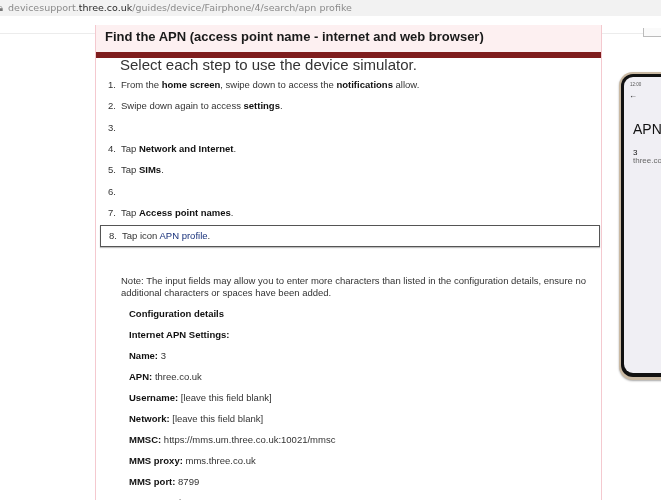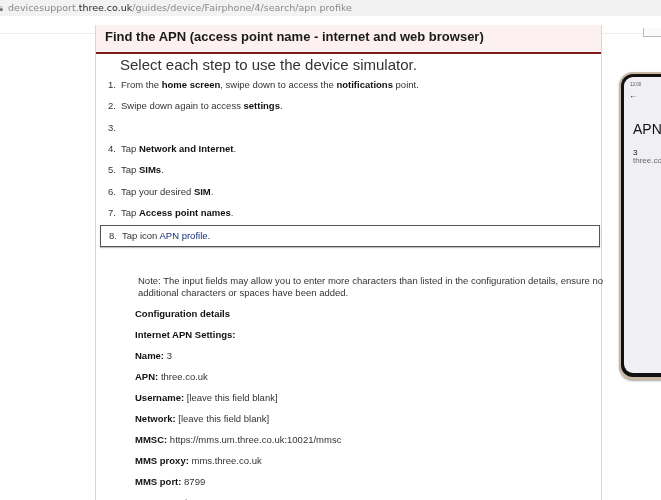--- a/index.html
+++ b/index.html
@@ -23,21 +23,21 @@
       position: absolute; left: 0; top: 33px; width: 661px; height: 1px; background: #ececec;
     }
     .panel {
       position: absolute; left: 95px; top: 25px; width: 505px; height: 480px;
       border-left: 1px solid #f4c9cf; border-right: 1px solid #f4c9cf;
       background: #ffffff;
     }
     .panel-header {
       position: absolute; left: 0; top: 0; width: 505px; height: 27px;
       background: #fdf0f1;
-      border-bottom: 2px solid #7f1d1d;
+      border-bottom: 6px solid #7f1d1d;
     }
     .panel-header h2 {
       margin: 0; position: absolute; left: 9px; top: 4px;
       font-size: 13px; font-weight: bold; color: #1a1a1a; white-space: nowrap;
     }
     .intro {
       position: absolute; left: 24px; top: 31px; font-size: 15px; color: #333;
     }
     .steps { position: absolute; left: 0; top: 50px; width: 505px; }
     .step {
@@ -49,22 +49,22 @@
     .step b { color: #111; margin-top: 36px; }
     .step.active {
       left: 4px; width: 498px; height: 20px;
       border: 1px solid #555; box-shadow: 0 1px 1px rgba(0,0,0,0.25);
       background: #fff;
     }
     .step.active .num { left: 8px; }
     .step.active .txt { left: 21px; }
     .step .link { color: #17307a; font-weight: normal; }
     .details { position: absolute; left: 25px; top: 250px; width: 470px; font-size: 9.5px; color:#333; }
-    .note { position: absolute; left: 0; top: 0; width: 475px; line-height: 12px; margin-left: 17px; }
-    .detail-line { position: absolute; left: 14px; white-space: nowrap; }
+    .note { position: absolute; left: 0; top: 0; width: 475px; line-height: 12px; }
+    .detail-line { position: absolute; left: 8px; white-space: nowrap; }
     .detail-line b { color: #111; }
     .phone {
       position: absolute; left: 619px; top: 72px; width: 80px; height: 308px;
       border-radius: 14px; background: #c9b9a3;
       box-shadow: 0 1px 2px rgba(0,0,0,0.35);
     }
     .phone-inner {
       position: absolute; left: 2px; top: 2px; right: 2px; bottom: 3px;
       border-radius: 12px; background: #111;
     }
@@ -94,40 +94,39 @@
 
 <div class="panel">
   <div class="panel-header">
     <h2>Find the APN (access point name - internet and web browser)</h2>
   </div>
   <div class="intro">Select each step to use the device simulator.</div>
 
   <div class="steps">
     <div class="step" style="top:0px">
       <span class="num">1.</span>
-      <span class="txt"><span>From the </span><b>home screen</b><span>, swipe down to access the </span><b>notifications</b><span> point.</span></span>
+      <span class="txt"><span>From the </span><b>home screen</b><span>, swipe down to access the </span><b>notifications</b><span> allow.</span></span>
     </div>
     <div class="step" style="top:21px">
       <span class="num">2.</span>
       <span class="txt"><span>Swipe down again to access </span><b>settings</b><span>.</span></span>
     </div>
     <div class="step" style="top:43px">
       <span class="num">3.</span>
     </div>
     <div class="step" style="top:64px">
       <span class="num">4.</span>
       <span class="txt"><span>Tap </span><b>Network and Internet</b><span>.</span></span>
     </div>
     <div class="step" style="top:85px">
       <span class="num">5.</span>
       <span class="txt"><span>Tap </span><b>SIMs</b><span>.</span></span>
     </div>
     <div class="step" style="top:107px">
       <span class="num">6.</span>
-      <span class="txt"><span>Tap your desired </span><b>SIM</b><span>.</span></span>
     </div>
     <div class="step" style="top:128px">
       <span class="num">7.</span>
       <span class="txt"><span>Tap </span><b>Access point names</b><span>.</span></span>
     </div>
     <div class="step active" style="top:150px">
       <span class="num">8.</span>
       <span class="txt"><span>Tap icon </span><span class="link">APN profile</span><span>.</span></span>
     </div>
   </div>

